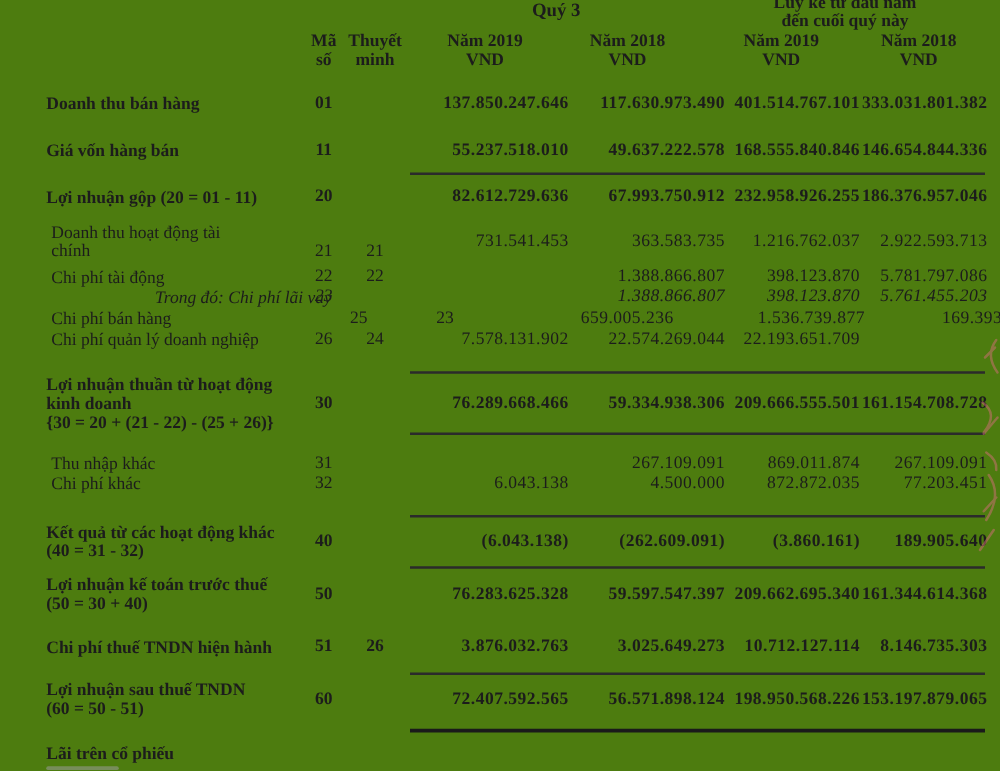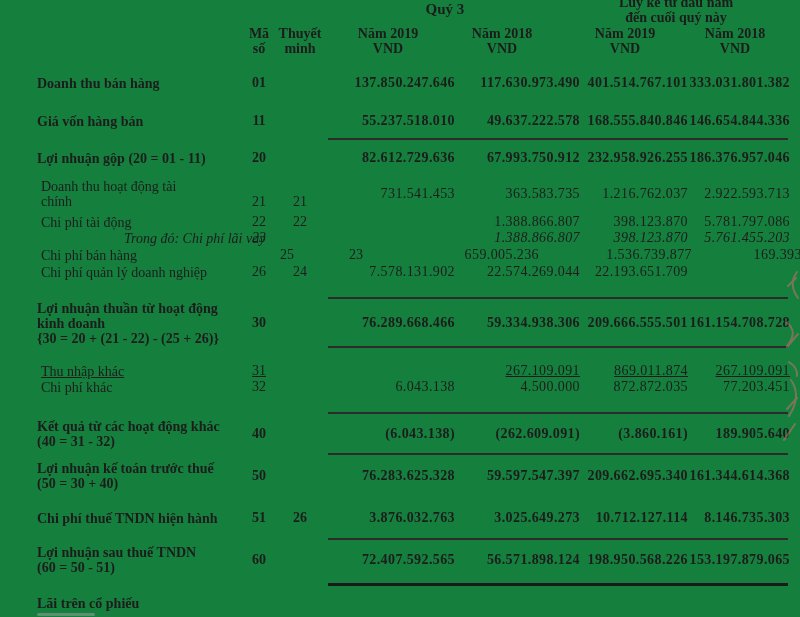--- a/index.html
+++ b/index.html
@@ -1,18 +1,18 @@
 <!DOCTYPE html>
 <html><head>
 <meta charset="utf-8">
 <style>
   html,body{margin:0;padding:0;background:#ffffff;}
   .page{
     position:relative;width:800px;height:617px;overflow:hidden;
-    background:#15803d;color:#1c1c1c;
+    background:#4d7c0f;color:#1c1c1c;
     font-family:"Liberation Serif","DejaVu Serif",serif;
     font-size:14px;
   }
   .abs{position:absolute;}
   .bold{font-weight:bold;}
   .center{text-align:center;}
   .hdr-line{line-height:15px;white-space:nowrap;}
   
   .row{
     position:absolute;left:0;width:800px;
@@ -172,21 +172,21 @@
           <div class="label-line">kinh doanh</div>
           <div class="label-line">{30 = 20 + (21 - 22) - (25 + 26)}</div>
         </div>
         <div class="cell c-ma">30</div>
         <div class="cell c-tm"></div>
         <div class="cell num">76.289.668.466</div>
         <div class="cell num">59.334.938.306</div>
         <div class="cell num">209.666.555.501</div>
         <div class="cell num">161.154.708.728</div>
       </div>
-      <div class="row" style="top: 363px; height: 16px; text-decoration: underline;">
+      <div class="row" style="top: 363px; height: 16px;">
         <div class="cell label in1">
           <div class="label-line">Thu nhập khác</div>
         </div>
         <div class="cell c-ma">31</div>
         <div class="cell c-tm"></div>
         <div class="cell num"></div>
         <div class="cell num">267.109.091</div>
         <div class="cell num">869.011.874</div>
         <div class="cell num">267.109.091</div>
       </div>

